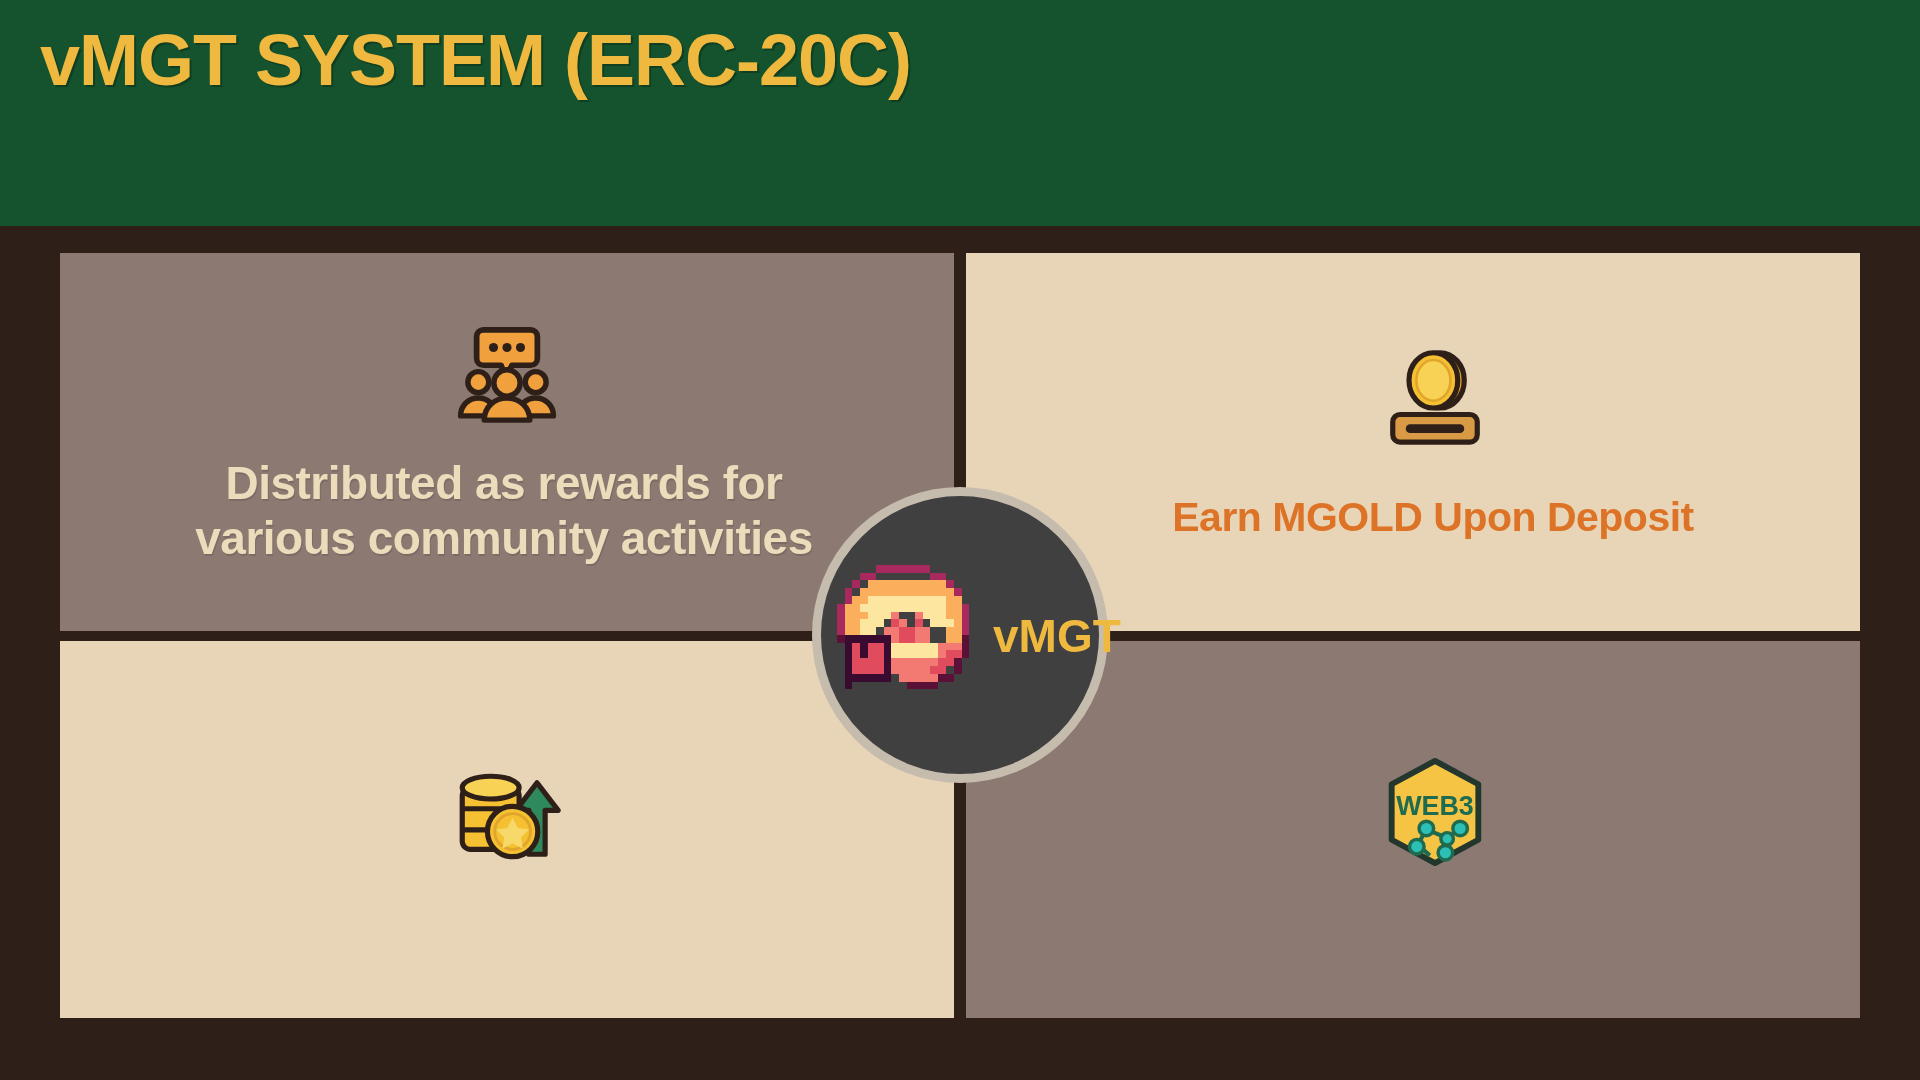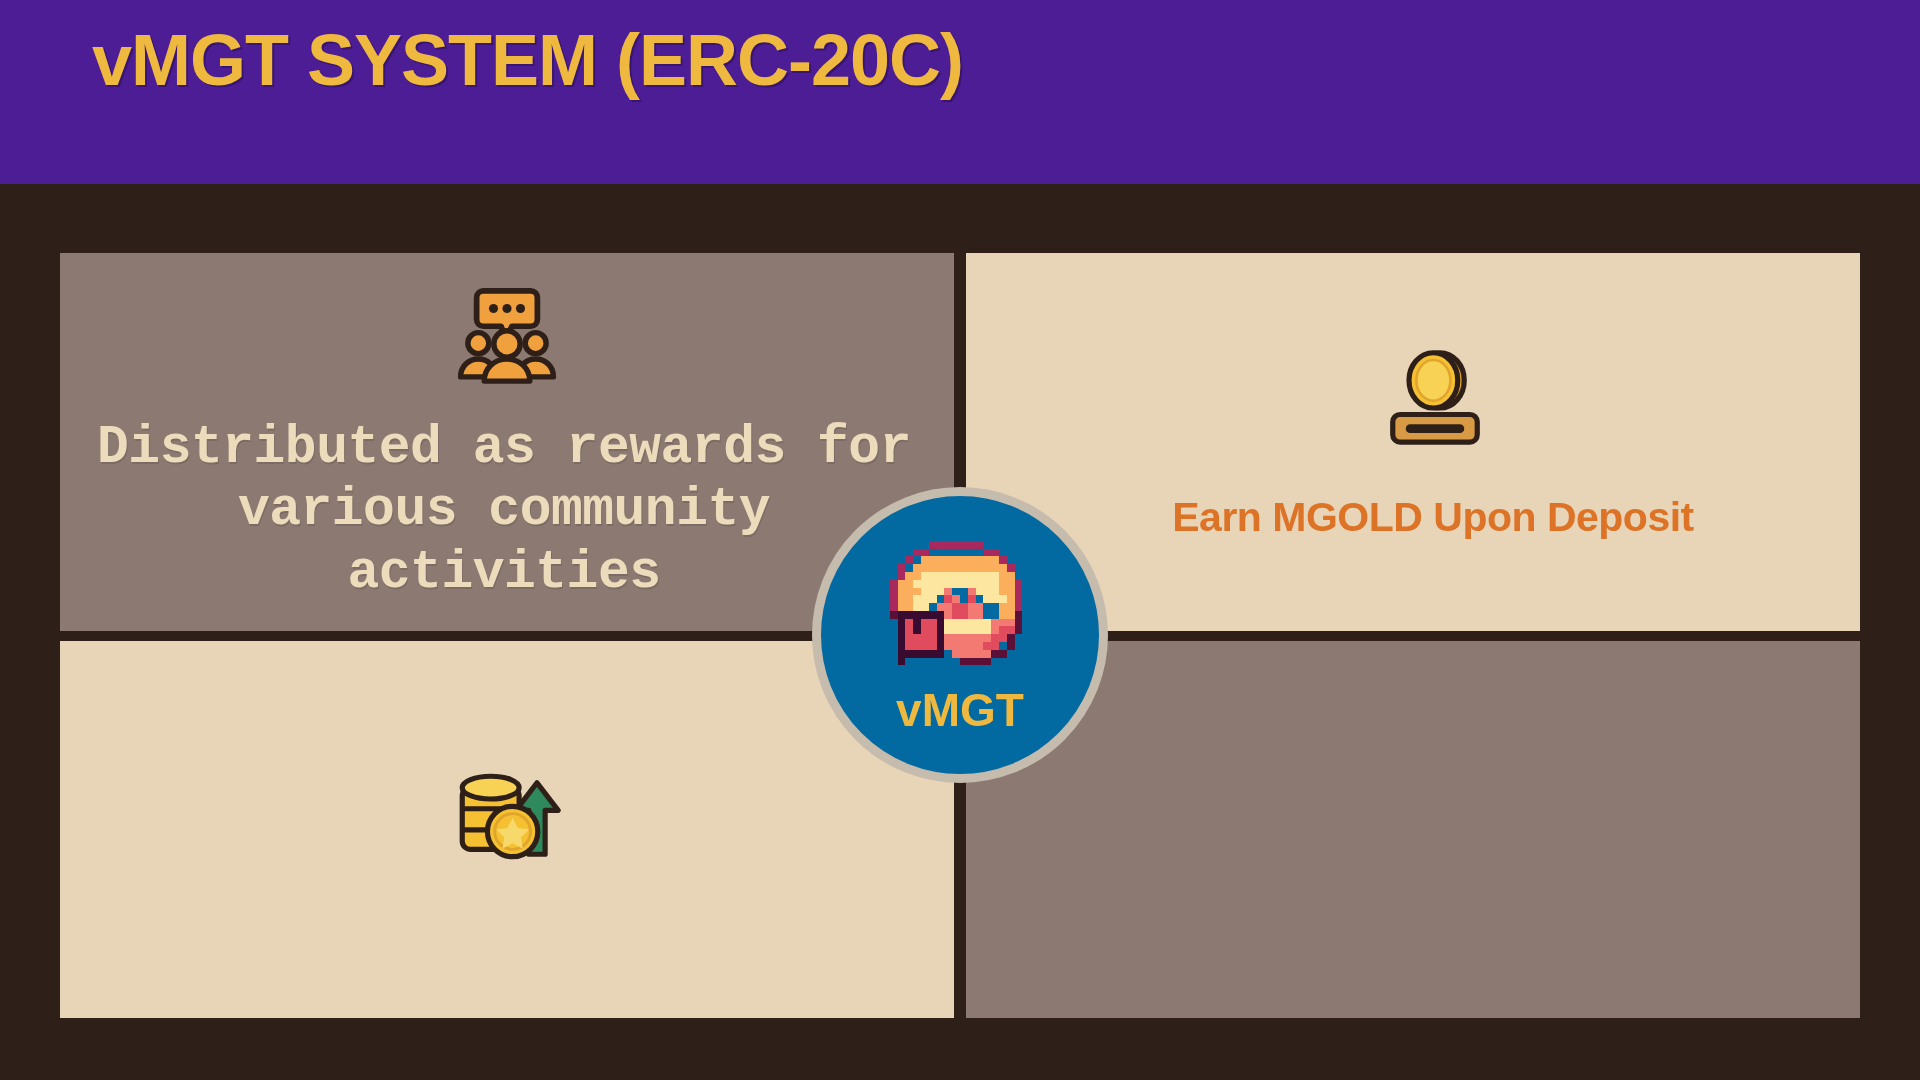--- a/index.html
+++ b/index.html
@@ -7,23 +7,23 @@
   html, body {
     width:1920px; height:1080px;
     background:#2E2018;
     font-family:"Liberation Sans", sans-serif;
     overflow:hidden;
   }
   #root { position:relative; width:1920px; height:1080px; background:#2E2018; }
 
   
   #header {
-    position:absolute; left:0; top:0; width:1920px; height:184px;
-    background:#4c1d95;
-    padding:22px 0 0 92px;
+    position:absolute; left:0; top:0; width:1920px; height:226px;
+    background:#14532d;
+    padding:22px 0 0 40px;
   }
   #header-title {
     font-size:72px; font-weight:bold; color:#EFB93F;
     letter-spacing:-1px; line-height:1.08;
     white-space:nowrap;
     text-shadow:2px 2px 0 rgba(0,0,0,0.25);
   }
   #header-subtitle {
     font-size:58px; font-weight:bold; color:#74A5CE;
     letter-spacing:-1px; line-height:1.12; margin-top:4px;
@@ -49,44 +49,44 @@
   .quad.dark  { background:#8C7A72; }
   .quad.light { background:#E8D5B7;gap:20px; }
 
   .quad-icon { margin-bottom:22px; display:block; }
 
   .quad-label {
     text-align:center; font-weight:bold;
     line-height:1.18; letter-spacing:-0.5px;
     white-space:pre-line;
   }
-  .quad-label.cream  { color:#ECDCBC; font-size:53px; text-shadow:1px 2px 0 rgba(0,0,0,0.12);font-family:Liberation Mono, monospace; }
+  .quad-label.cream  { color:#ECDCBC; font-size:46px; text-shadow:1px 2px 0 rgba(0,0,0,0.12); }
   .quad-label.orange { color:#DD7326; font-size:41px; }
 
   
   #quad-tl .quad-icon { margin-bottom:26px; }
   #quad-tl .quad-label { margin-left:-6px; }
   #quad-tr .quad-label { margin-left:40px; }
   #quad-tr .quad-icon  { margin-left:44px; }
   #quad-bl .quad-label { margin-left:-6px; }
   #quad-bl .quad-icon  { margin-left:8px; margin-bottom:30px; }
   #quad-br .quad-label { margin-left:40px; }
   #quad-br .quad-icon  { margin-left:44px; margin-bottom:30px; }
 
   
   #center-badge {
     position:absolute;
     left:50%; top:635px;
     transform:translate(-50%,-50%);
     width:296px; height:296px;
     border-radius:50%;
-    background:#0369a1;
+    background:#404040;
     border:9px solid #C6BCAE;
-    display:flex; flex-direction:column;
-    align-items:center; justify-content:center;
+    display:flex; flex-direction:row;
+    align-items:center; justify-content:space-between;
     z-index:30;
   }
   #badge-mascot { display:block; margin-top:-4px; }
   #badge-label {
     font-size:46px; font-weight:bold; color:#EFB93F;
     letter-spacing:0px; margin-top:2px; line-height:1;
   }
 </style>
 </head>
 <body>
@@ -145,20 +145,36 @@
             <ellipse cx="23.5" cy="17" rx="17.5" ry="7" fill="#F7D254"></ellipse>
           </g>
           <circle cx="37" cy="44" r="15.5" fill="#F5C133" stroke="#2E2018" stroke-width="3.2"></circle>
           <circle cx="37" cy="44" r="11" fill="none" stroke="#E0A52A" stroke-width="1.8"></circle>
           <path d="M37 35.5l3.1 6.3 7 1-5 4.9 1.2 6.9-6.3-3.3-6.3 3.3 1.2-6.9-5-4.9 7-1z" fill="#F7D96B"></path>
         </svg>
       </span>
     </div>
 
     <div class="quad dark" id="quad-br">
+      <span class="quad-icon">
+        <svg width="104" height="112" viewBox="0 0 60 64">
+          <path d="M30 2.5L55 16v32L30 61.5 5 48V16z" fill="#F5C444" stroke="#23372E" stroke-width="3.4" stroke-linejoin="round"></path>
+          <text x="30" y="34" text-anchor="middle" font-family="Liberation Sans, sans-serif" font-size="15.5" font-weight="bold" fill="#1F6B4F">WEB3</text>
+          <g stroke="#1F6B4F" stroke-width="2.4" fill="none">
+            <path d="M25 42L20 51M25 42L37 47M37 47L44 42M37 47L36 54M20 51L27 57"></path>
+          </g>
+          <g fill="#2BBFB5" stroke="#1F6B4F" stroke-width="2">
+            <circle cx="25" cy="41.5" r="4.2"></circle>
+            <circle cx="44.5" cy="41.5" r="4.2"></circle>
+            <circle cx="37" cy="47.5" r="3.6"></circle>
+            <circle cx="19.5" cy="52" r="4.2"></circle>
+            <circle cx="36" cy="55.5" r="4.2"></circle>
+          </g>
+        </svg>
+      </span>
     </div>
   </div>
 
   <div id="center-badge">
     <span id="badge-mascot">
       <svg width="172" height="148" viewBox="0 0 22 19" shape-rendering="crispEdges">
         <g fill="#A8295E">
           <rect x="7" y="1" width="7" height="1"></rect>
             <rect x="5" y="2" width="2" height="1"></rect>
           <rect x="14" y="2" width="2" height="1"></rect>

